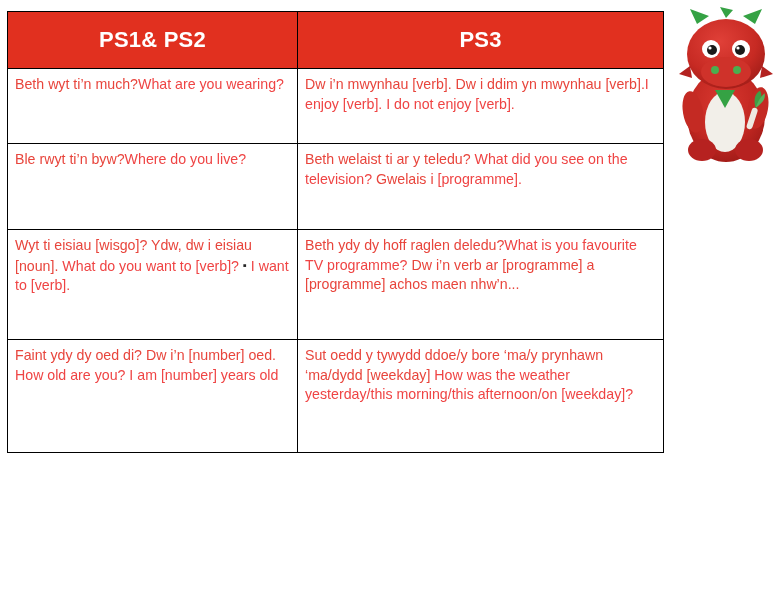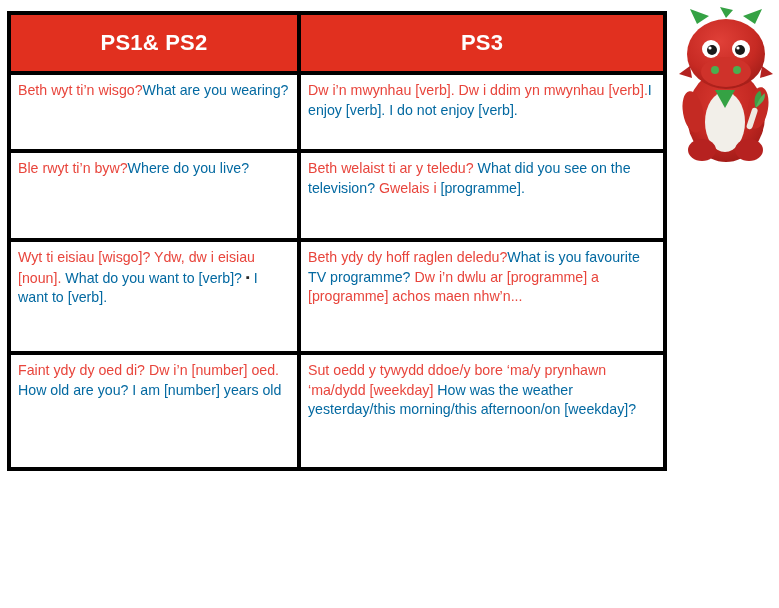--- a/index.html
+++ b/index.html
@@ -30,21 +30,21 @@
     top: 11px;
     width: 656px;
     border-collapse: collapse;
     table-layout: fixed;
   }
   #phrase-table col.c1 { width: 290px; }
   #phrase-table col.c2 { width: 366px; }
 
   #phrase-table th,
   #phrase-table td {
-    border: 4px solid #000000;
+    border: 1px solid #000000;
     vertical-align: top;
     padding: 0;
   }
 
   thead th {
     background: #E1301F;
     border: 1px solid #8a2a20;
     color: #ffffff;
     font-size: 22px;
     font-weight: bold;
@@ -58,21 +58,21 @@
   td .cell {
     padding: 6px 7px 4px 7px;
     font-size: 14.2px;
     line-height: 19.5px;
     color: #262626;
     font-family: "Liberation Sans", sans-serif;
     word-wrap: break-word;
   }
 
   .wl { color: #E8453C; }          
-  .en { color: #0369a1; }          
+  .en { color: #ef4444; }          
   .sq {
     
     text-decoration-style: wavy;
     text-decoration-color: #E8453C;
     text-decoration-thickness: 1px;
     text-underline-offset: 1px;
     margin-top: 28px;
   }
   .bullet { font-size: 11px; vertical-align: 2px; color:#262626; }
 
@@ -106,40 +106,40 @@
       </colgroup>
     <thead>
       <tr>
         <th>PS1&amp; PS2</th>
         <th>PS3</th>
       </tr>
     </thead>
     <tbody>
       <tr class="r1">
         <td>
-            <div class="cell"><span class="wl">Beth wyt ti’n wisgo?</span><span class="en">What are you wearing?</span></div>
+            <div class="cell"><span class="wl">Beth wyt ti’n much?</span><span class="en">What are you wearing?</span></div>
           </td>
         <td>
             <div class="cell"><span class="wl">Dw i’n mwynhau [verb]. Dw i ddim yn mwynhau [verb].</span><span class="en">I enjoy [verb]. I do not enjoy [verb].</span></div>
           </td>
       </tr>
       <tr class="r2">
         <td>
             <div class="cell"><span class="wl">Ble rwyt ti’n byw?</span><span class="en">Where do you live?</span></div>
           </td>
         <td>
             <div class="cell"><span class="wl">Beth welaist ti ar y teledu? </span><span class="en">What did you see on the television? </span><span class="wl">Gwelais i </span><span class="en">[programme].</span></div>
           </td>
       </tr>
       <tr class="r3">
         <td>
             <div class="cell"><span class="wl">Wyt ti eisiau [wisgo]? Ydw, dw i eisiau [noun]. </span><span class="en">What do you want to [verb]? </span><span class="bullet">▪</span><span class="en"> I want to [verb].</span></div>
           </td>
         <td>
-            <div class="cell"><span class="wl">Beth ydy dy hoff </span><span class="wl sq">raglen deledu</span><span class="wl">?</span><span class="en">What is you favourite TV programme? </span><span class="wl">Dw i’n </span><span class="wl sq">dwlu</span><span class="wl"> ar [programme] a [programme] achos maen nhw’n...</span></div>
+            <div class="cell"><span class="wl">Beth ydy dy hoff </span><span class="wl sq">raglen deledu</span><span class="wl">?</span><span class="en">What is you favourite TV programme? </span><span class="wl">Dw i’n </span><span class="wl sq">verb</span><span class="wl"> ar [programme] a [programme] achos maen nhw’n...</span></div>
           </td>
       </tr>
       <tr class="r5">
         <td>
             <div class="cell"><span class="wl">Faint ydy dy oed di? Dw i’n [number] oed. </span><span class="en">How old are you? I am [number] years old</span></div>
           </td>
         <td>
             <div class="cell"><span class="wl">Sut oedd y tywydd ddoe/y bore ‘ma/y prynhawn ‘ma/dydd [weekday] </span><span class="en">How was the weather yesterday/this morning/this afternoon/on [weekday]?</span></div>
           </td>
       </tr>

